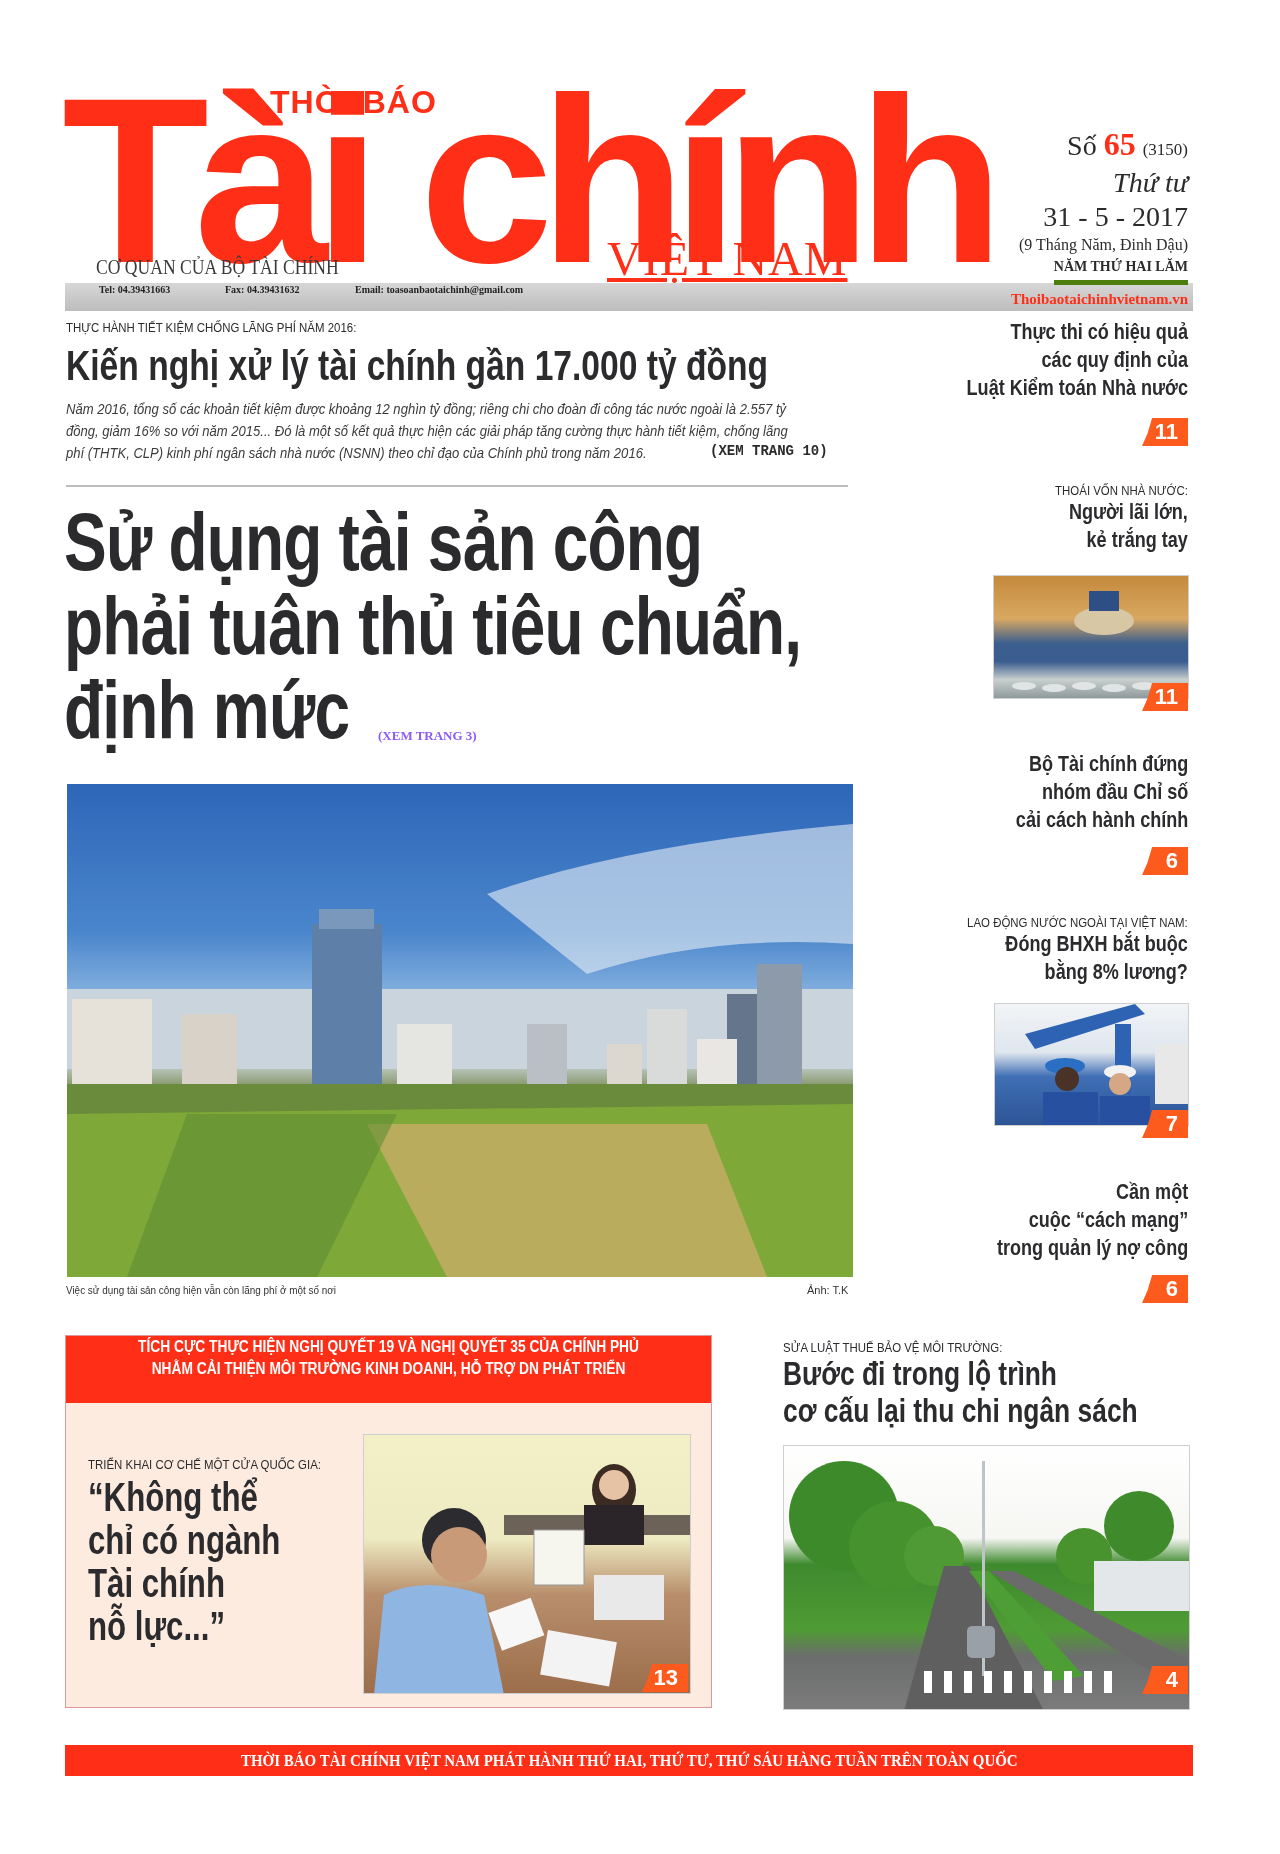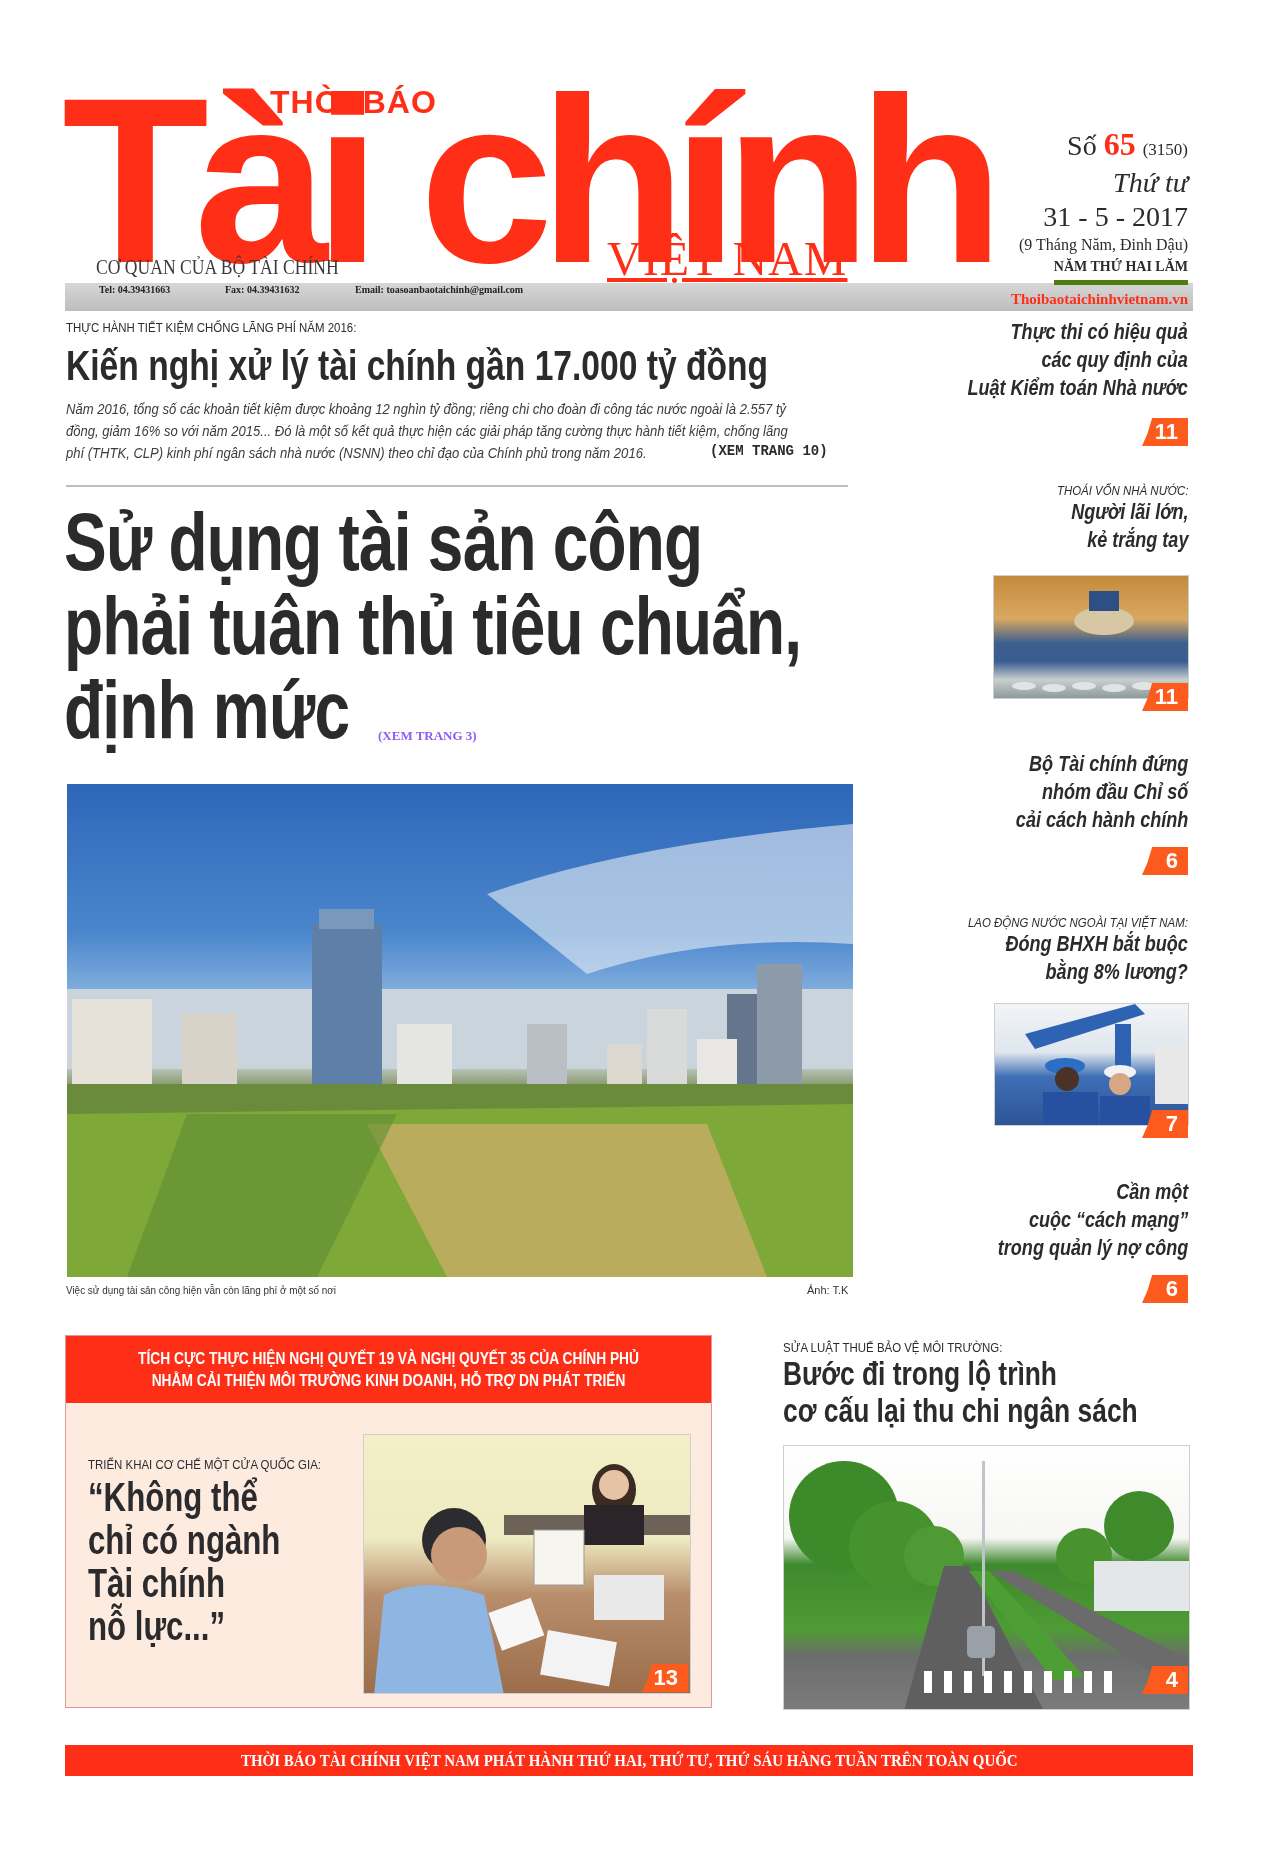--- a/index.html
+++ b/index.html
@@ -36,30 +36,30 @@
 
   .main-head { left: 64px; top: 500px; font-size: 82px; line-height: 84px; transform: scaleX(0.78); font-weight: bold; letter-spacing: -1px; }
   .main-more { left: 378px; top: 728px; font-family: "Liberation Serif", serif; font-weight: bold; font-size: 13px; color: #8b5cf6; }
 
   .main-photo { left: 67px; top: 784px; width: 786px; height: 493px; overflow: hidden;
     background: linear-gradient(180deg, #2e66b8 0%, #4a86cc 30%, #9cc1e6 48%, #cfd9de 56%, #7c8f5c 62%, #6ea040 70%, #8eb43e 78%, #c9a64c 90%, #a98a3c 100%); }
   .caption { left: 66px; top: 1284px; font-size: 11px; color: #333; transform: scaleX(0.9); transform-origin: left top; }
   .credit { left: 807px; top: 1284px; font-size: 11px; color: #333; }
 
   
-  .rc { right: 92px; text-align: right; font-style: italic; }
+  .rc { right: 92px; text-align: right; }
   .rc-kicker { font-size: 13px; color: #2b2b2e; transform: scaleX(0.88); transform-origin: right top; white-space: nowrap; }
   .rc-head { font-weight: bold; font-size: 22px; line-height: 28px; color: #2b2b2e; transform: scaleX(0.82); transform-origin: right top; white-space: nowrap; }
   .badge { position: absolute; width: 46px; height: 28px; background: #fd5a1d; color: #fff; font-weight: bold; font-size: 22px; line-height: 28px; text-align: right; padding-right: 10px;
     clip-path: polygon(22% 0, 100% 0, 100% 100%, 0 100%, 12% 55%); }
   .thumb { position: absolute; border: 1px solid #cfcfcf; overflow: hidden; }
 
   
   .box { left: 65px; top: 1335px; width: 647px; height: 373px; background: #fdebdf; border: 1px solid #d99; }
-  .box-head { left: 0; top: 0; width: 100%; height: 67px; background: #ff2e17; color: #fff; text-align: center; font-weight: bold; font-size: 16px; line-height: 22px; padding-top: 12px; }
+  .box-head { left: 0; top: 0; width: 100%; height: 67px; background: #ff2e17; color: #fff; text-align: center; font-weight: bold; font-size: 16px; line-height: 22px; }
   .box-head div { transform: scaleX(0.86); }
   .box-kicker { left: 22px; top: 121px; }
   .box-quote { left: 22px; top: 140px; font-size: 40px; line-height: 43px; transform: scaleX(0.78); font-weight: bold; }
 
   .footer-bar { left: 65px; top: 1745px; width: 1128px; height: 31px; background: #ff2e17; color: #fff; text-align: center; font-family: "Liberation Serif", serif; font-weight: bold; font-size: 17px; line-height: 31px; }
   .footer-bar span { display: inline-block; transform: scaleX(0.88); }
 </style>
 </head>
 <body>
 

